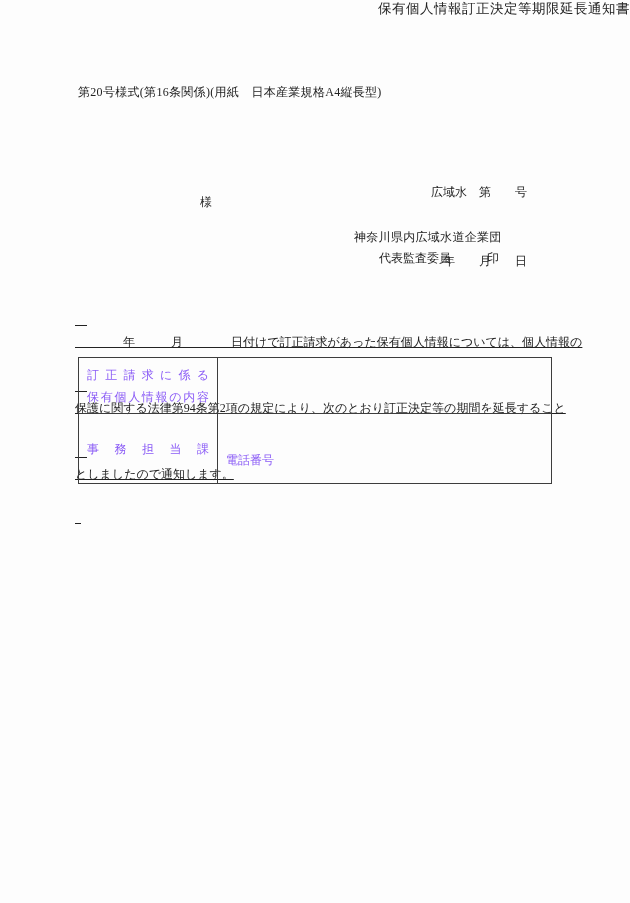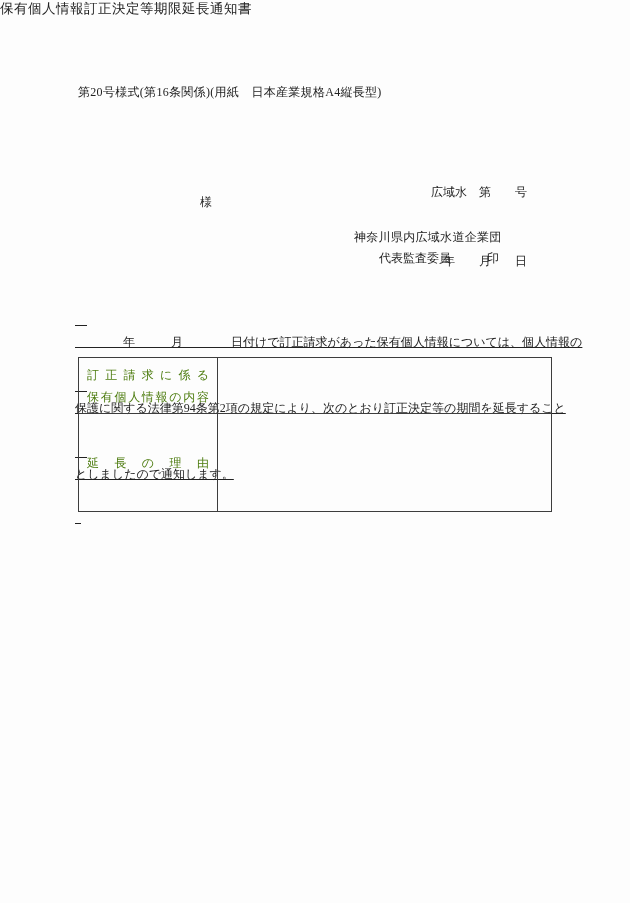--- a/index.html
+++ b/index.html
@@ -7,31 +7,31 @@
     position:relative;
     width:630px; height:903px;
     background:#fdfdfd;
     color:#222222;
     font-family:"Liberation Serif","DejaVu Serif",serif;
     font-size:12px;
     overflow:hidden;
   }
   .abs { position:absolute; white-space:pre; }
   .form-number { left:78px; top:84px; letter-spacing:0.3px; }
-  .doc-title  { left:0; right:0; top:111px; text-align:left; font-size:13.5px; letter-spacing:0.5px; white-space:pre; }
+  .doc-title  { left:0; right:0; top:111px; text-align:right; font-size:13.5px; letter-spacing:0.5px; white-space:pre; }
   .ref-block  { right:103px; top:135px; text-align:right; line-height:23px; }
   .addressee  { left:200px; top:194px; }
   .issuer-org { left:354px; top:229px; letter-spacing:0.3px; }
   .issuer-row { left:339px; top:250px; width:160px; display:flex; justify-content:flex-end; white-space:pre;gap:36px; }
   .body-par   { left:75px; top:287px; width:492px; line-height:22px; white-space:pre;text-decoration:underline; }
   .form-table {
     position:absolute; left:78px; top:357px; width:474px;
     border-collapse:collapse; table-layout:fixed;
   }
-  .form-table td { border:1px solid #3d3d3d; font-size:12px; color:#4d7c0f; }
+  .form-table td { border:1px solid #3d3d3d; font-size:12px; color:#8b5cf6; }
   td.label-cell { width:122px; padding:0 8px; vertical-align:middle; }
   .label-line { text-align:justify; text-align-last:justify; line-height:22px; }
   td.value-cell { padding-left:6px; vertical-align:middle; white-space:pre; }
   tr.r1 { height:56px; }
   tr.r2 { height:54px; }
   tr.r3 { height:98px; }
   tr.r4 { height:70px; }
   tr.r4 td.value-cell { vertical-align:bottom; padding-bottom:14px; padding-left:8px; }
 </style>
 </head>
@@ -65,22 +65,22 @@
 
   <table class="form-table">
     <tbody>
       <tr class="r1">
         <td class="label-cell" style="border-color: rgb(61, 61, 61);">
           <div class="label-line">訂正請求に係る</div>
           <div class="label-line">保有個人情報の内容</div>
         </td>
         <td class="value-cell" style="border-color: rgb(61, 61, 61);"></td>
       </tr>
-      <tr class="r3">
+      <tr class="r4">
         <td class="label-cell" style="border-color: rgb(61, 61, 61);">
-          <div class="label-line">延長の理由</div>
+          <div class="label-line">事務担当課</div>
         </td>
-        <td class="value-cell" style="border-color: rgb(61, 61, 61);"></td>
+        <td class="value-cell" style="border-color: rgb(61, 61, 61);">電話番号</td>
       </tr>
     </tbody>
   </table>
 
 </div>
 
 </body></html>

